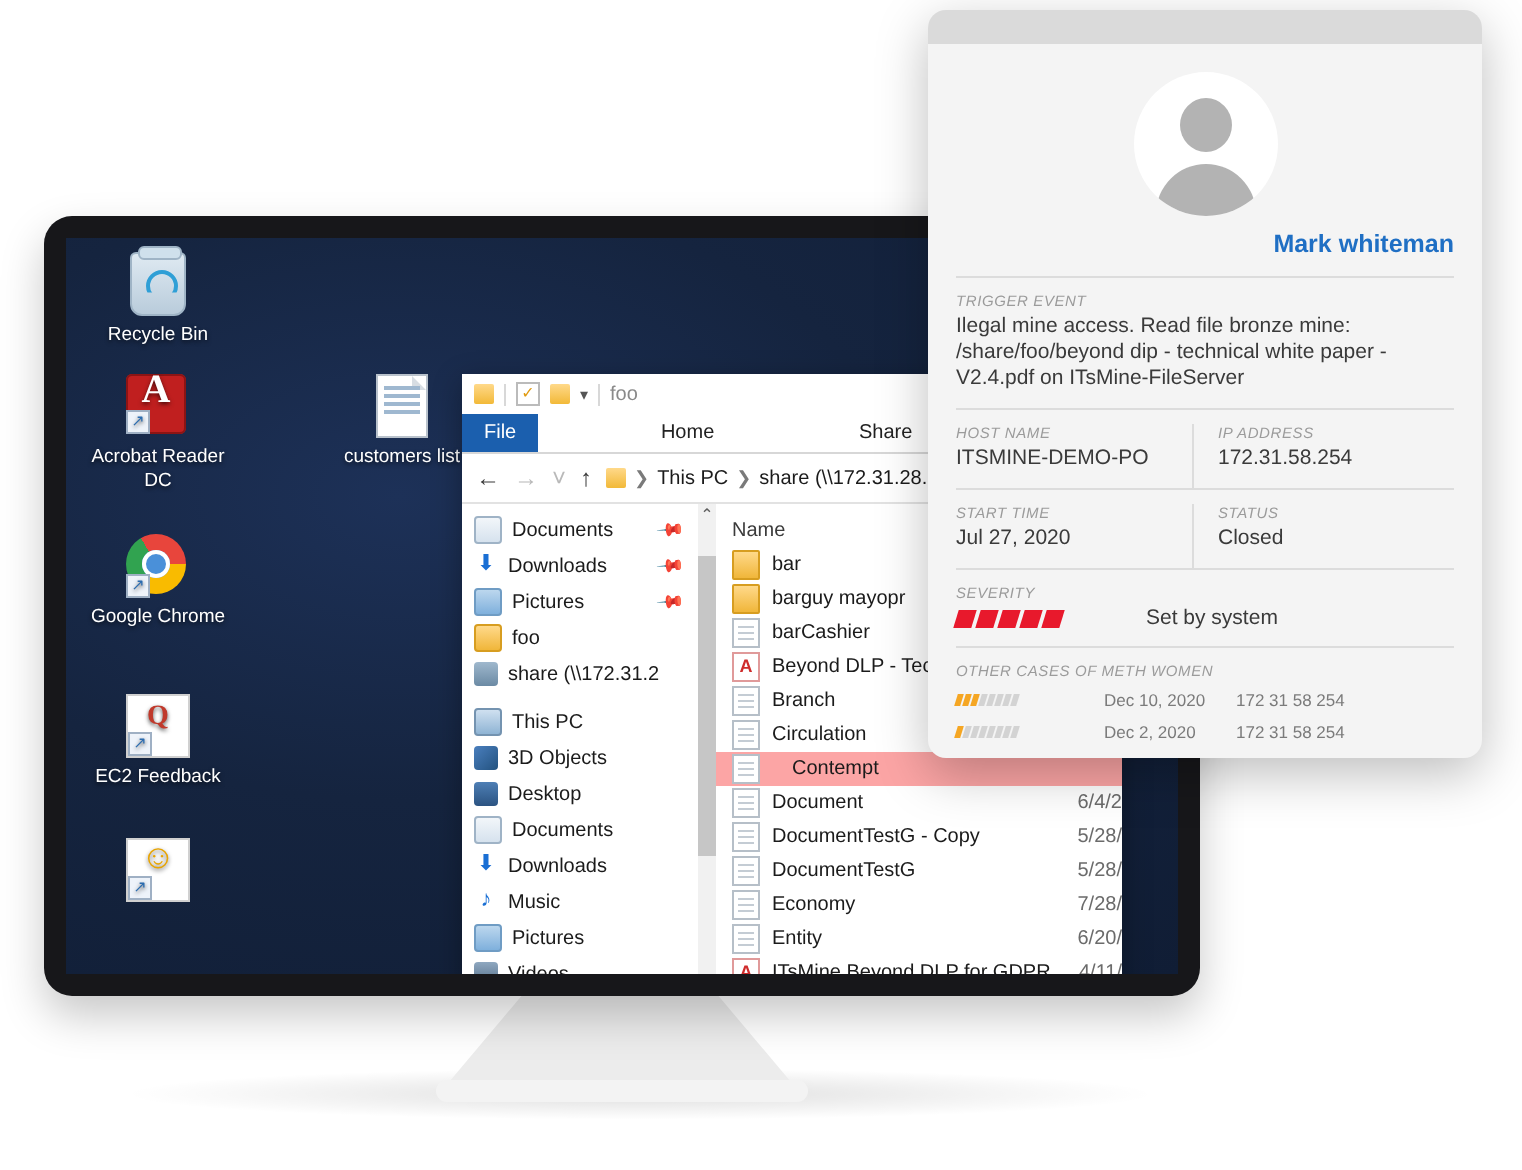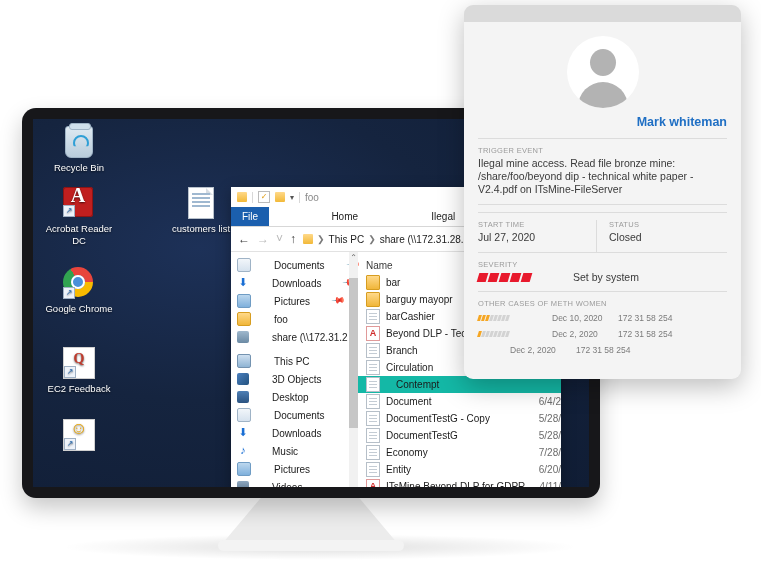--- a/index.html
+++ b/index.html
@@ -95,41 +95,41 @@
   .ex-ribbon{height:19px;display:flex;align-items:stretch;border-bottom:1px solid #d7d7d7;justify-content:space-between;}
   .rb-file{background:#1b5fae;color:#fff;padding:0 11px;display:flex;align-items:center;font-size:10px;}
   .rb-tab{padding:0 11px;display:flex;align-items:center;color:#222;font-size:10px;}
   .ex-addr{height:24px;display:flex;align-items:center;gap:7px;padding:0 7px;border-bottom:1px solid #e2e2e2;}
   .nav-arrow{color:#3b3b3b;font-size:12px;}
   .nav-arrow.dim{color:#b9b9b9;}
   .crumbbox{flex:1;display:flex;align-items:center;gap:4px;overflow:hidden;white-space:nowrap;font-size:10px;}
   .crumb-sep{color:#7a7a7a;font-size:9px;}
   .ex-body{display:flex;height:249px;}
   .ex-nav{width:112px;padding:4px 0 0 6px;position:relative;}
-  .nav-item{display:flex;align-items:center;gap:23px;height:18px;white-space:nowrap;font-size:10px;}
+  .nav-item{display:flex;align-items:center;gap:5px;height:18px;white-space:nowrap;font-size:10px;}
   .nav-item .pin{margin-left:auto;margin-right:8px;color:#9a9a9a;font-size:9px;transform:rotate(40deg);}
   .ni-ico{width:12px;height:12px;flex:0 0 12px;border-radius:2px;}
   .ic-doc{background:linear-gradient(180deg,#f2f6fa,#d6e2ee);border:1px solid #9fb3c6;}
   .ic-dl{background:transparent;color:#1a6fd4;font-size:11px;line-height:11px;text-align:center;}
   .ic-pic{background:linear-gradient(180deg,#bcd7ee,#7fb0dc);border:1px solid #6f9cc4;}
   .ic-folder{background:linear-gradient(180deg,#ffd98a,#f0b63a);border:1px solid #d79d20;}
   .ic-share{background:linear-gradient(180deg,#9fb8cd,#6b8aa4);border-radius:2px;}
   .ic-pc{background:linear-gradient(180deg,#cfe0f0,#8fb4d4);border:1px solid #7493b0;}
   .ic-3d{background:linear-gradient(135deg,#4a7fbe,#23527f);}
   .ic-desk{background:linear-gradient(180deg,#4e7fb5,#2b5381);}
   .ic-music{background:transparent;color:#1a6fd4;font-size:11px;line-height:11px;text-align:center;}
   .ic-video{background:linear-gradient(180deg,#8fa8c0,#516c86);}
   .ex-scroll{width:9px;background:#f1f1f1;position:relative;}
   .ex-scroll .thumb{position:absolute;left:0;top:26px;width:9px;height:150px;background:#c6c6c6;}
   .ex-scroll .up{position:absolute;left:0;top:0;width:9px;height:12px;color:#5e5e5e;font-size:8px;
      text-align:center;line-height:12px;}
   .ex-list{flex:1;padding-top:4px;position:relative;}
   .list-head{height:18px;display:flex;align-items:center;padding-left:8px;color:#3b3b3b;font-size:10px;}
   .frow{height:17px;display:flex;align-items:center;gap:6px;padding-left:8px;font-size:10px;white-space:nowrap;}
-  .frow.sel{background:#14b8a6;gap:16px;}
+  .frow.sel{background:#fca5a5;gap:16px;}
   .f-ico{width:12px;height:13px;flex:0 0 12px;}
   .f-folder{background:linear-gradient(180deg,#ffd98a,#f0b63a);border:1px solid #d79d20;border-radius:1px;}
   .f-file{background:#fff;border:1px solid #b6bfc8;position:relative;}
   .f-file:after{content:"";position:absolute;left:2px;top:3px;right:2px;height:1px;
      background:#c4ccd4;box-shadow:0 3px 0 #c4ccd4,0 6px 0 #c4ccd4;}
   .f-pdf{background:#fff;border:1px solid #e09a9a;position:relative;}
   .f-pdf:after{content:"A";position:absolute;left:0;right:0;top:0;text-align:center;
      color:#cf2c2c;font-size:9px;font-weight:bold;line-height:12px;}
   .fdate{position:absolute;right:0;color:#6b6b6b;font-size:10px;}
 
@@ -141,21 +141,21 @@
   }
   .card-top{height:17px;background:#dadada;}
   .card-in{padding:10px 14px 0;}
   .avatar{width:72px;height:72px;border-radius:50%;background:#fff;margin:4px auto 0;position:relative;overflow:hidden;}
   .av-head{position:absolute;left:50%;top:13px;transform:translateX(-50%);width:26px;height:27px;
     border-radius:50%;background:#b3b3b3;}
   .av-body{position:absolute;left:50%;bottom:-4px;transform:translateX(-50%);width:50px;height:30px;
     border-radius:25px 25px 0 0;background:#b3b3b3;}
   .uname{text-align:right;color:#1f6fc4;font-weight:bold;font-size:12.5px;margin:7px 0 9px;}
   .sep{height:1px;background:#dcdcdc;margin:0 0 7px;}
-  .lbl{color:#9b9b9b;font-size:7.5px;letter-spacing:.3px;margin-bottom:2px;}
+  .lbl{color:#9b9b9b;font-size:7.5px;letter-spacing:.3px;margin-bottom:2px;font-style:italic;}
   .val{color:#3a3a3a;font-size:10.5px;margin-bottom:8px;line-height:13px;}
   .twocol{display:flex;}
   .twocol > div{flex:1;}
   .twocol > div + div{border-left:1px solid #dcdcdc;padding-left:12px;}
   .sevwrap{display:flex;align-items:center;gap:0;margin-bottom:8px;}
   .bars{display:flex;gap:2px;}
   .bar{width:9px;height:9px;background:#e8192c;transform:skewX(-17deg);}
   .sevtext{color:#3a3a3a;font-size:10.5px;margin-left:42px;}
   .case-row{display:flex;align-items:center;height:16px;font-size:8.5px;color:#7b7b7b;}
   .mini-bars{width:42px;display:flex;gap:1px;}
@@ -240,21 +240,21 @@
             <span class="qa-chk">✓</span>
             <span class="qa-ico"></span>
             <span class="qa-caret">▾</span>
             <span class="qa-sep"></span>
             <span class="ex-title-text">foo</span>
           </div>
 
           <div class="ex-ribbon">
             <div class="rb-file">File</div>
             <div class="rb-tab">Home</div>
-            <div class="rb-tab">Ilegal</div>
+            <div class="rb-tab">Share</div>
             <div class="rb-tab">View</div>
           </div>
 
           <div class="ex-addr">
             <span class="nav-arrow">←</span>
             <span class="nav-arrow dim">→</span>
             <span class="nav-arrow dim">˅</span>
             <span class="nav-arrow">↑</span>
             <span class="crumbbox">
               <span class="qa-ico"></span>
@@ -407,20 +407,30 @@
         <div class="av-head"></div>
         <div class="av-body"></div>
       </div>
       <div class="uname">Mark whiteman</div>
 
       <div class="sep"></div>
       <div class="lbl">TRIGGER EVENT</div>
       <div class="val">Ilegal mine access. Read file bronze mine: /share/foo/beyond dip - technical white paper - V2.4.pdf on ITsMine-FileServer</div>
 
       <div class="sep"></div>
+      <div class="twocol">
+        <div>
+          <div class="lbl">HOST NAME</div>
+          <div class="val">ITSMINE-DEMO-PO</div>
+        </div>
+        <div>
+          <div class="lbl">IP ADDRESS</div>
+          <div class="val">172.31.58.254</div>
+        </div>
+      </div>
 
       <div class="sep"></div>
       <div class="twocol">
         <div>
           <div class="lbl">START TIME</div>
           <div class="val">Jul 27, 2020</div>
         </div>
         <div>
           <div class="lbl">STATUS</div>
           <div class="val">Closed</div>

